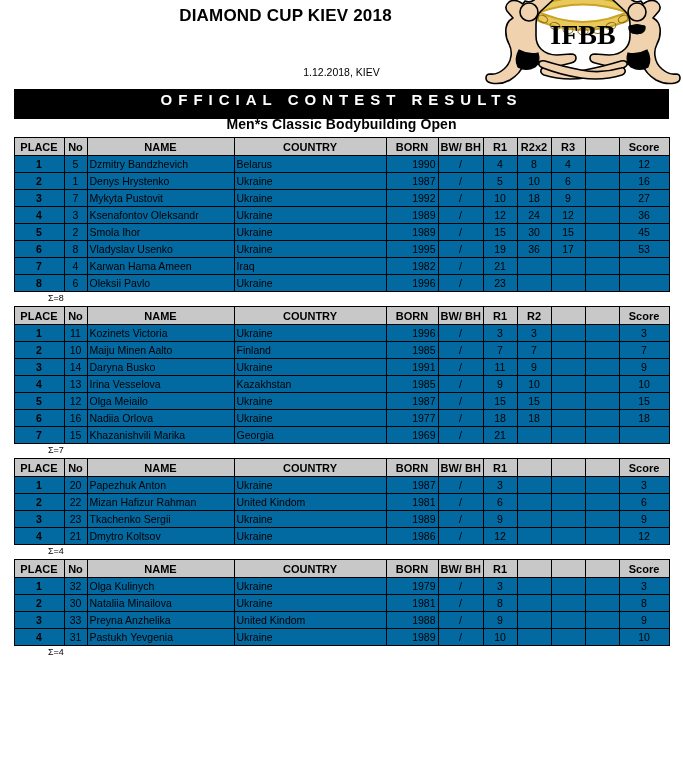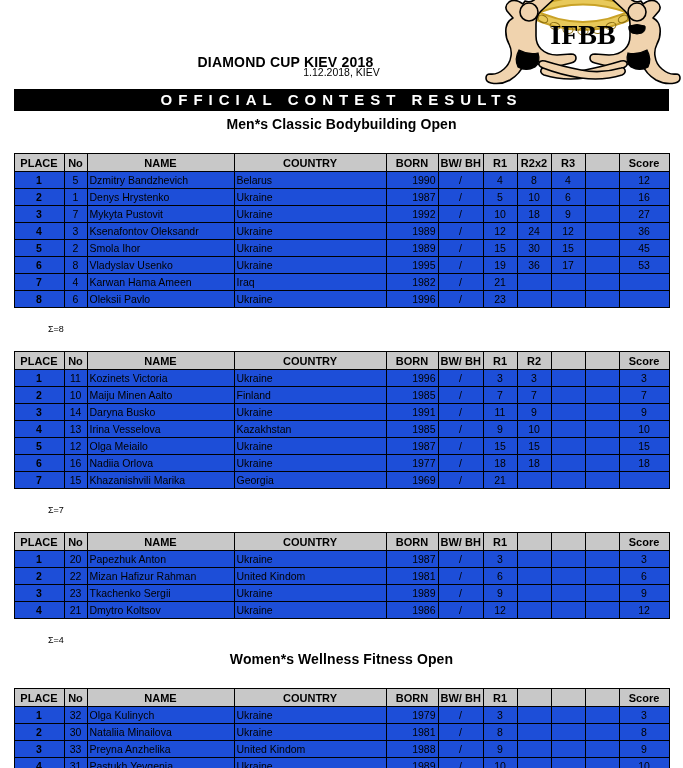--- a/index.html
+++ b/index.html
@@ -21,25 +21,24 @@
   .page-header {
     position: relative;
     height: 90px;
   }
   .doc-title {
     position: absolute;
     left: 8px;
     right: 0;
     top: 6px;
     text-align: center;
-    font-size: 14px;
+    font-size: 17px;
     font-weight: bold;
     letter-spacing: 0.2px;
     padding-right: 120px;
-    margin-top: 48px;
   }
   .doc-date {
     position: absolute;
     left: 0;
     right: 0;
     top: 66px;
     text-align: center;
     font-size: 10.5px;
     font-weight: normal;
   }
@@ -53,21 +52,21 @@
     height: 92px;
   }
   .logo-wrap svg { display: block; }
 
   
   .banner {
     position: absolute;
     left: 14px;
     right: 14px;
     top: 89px;
-    height: 22px;
+    height: 30px;
     background: #000000;
     color: #ffffff;
     text-align: center;
     font-size: 15px;
     font-weight: bold;
     letter-spacing: 6px;
     line-height: 22px;
     white-space: nowrap;
   }
 
@@ -83,24 +82,24 @@
   .section-title {
     text-align: center;
     font-size: 14px;
     font-weight: bold;
     padding: 3px 0 5px 0;
     letter-spacing: 0.1px;
   }
 
   table.results {
     border-collapse: collapse;
-    margin: 16px auto;
+    margin: 0 auto;
     width: 655px;
     table-layout: fixed;
-    background: #1d4ed8;
+    background: #0369a1;
   }
   table.results th,
   table.results td {
     border: 1px solid #000;
     font-size: 10.5px;
     height: 17px;
     padding: 0 2px;
     overflow: hidden;
     white-space: nowrap;
   }
@@ -527,21 +526,20 @@
             <td class="c-r"></td>
             <td class="c-r"></td>
             <td class="c-r"></td>
             <td class="c-score">12</td>
           </tr>
         </tbody>
       </table>
       <div class="sigma">Σ=4</div>
     </div>
     <div class="section">
-      <div class="section-title">Women*s Wellness Fitness Open</div>
       <table class="results">
         <colgroup>
           <col style="width: 50px;">
           <col style="width: 23px;">
           <col style="width: 147px;">
           <col style="width: 152px;">
           <col style="width: 52px;">
           <col style="width: 45px;">
           <col style="width: 34px;">
           <col style="width: 34px;">

